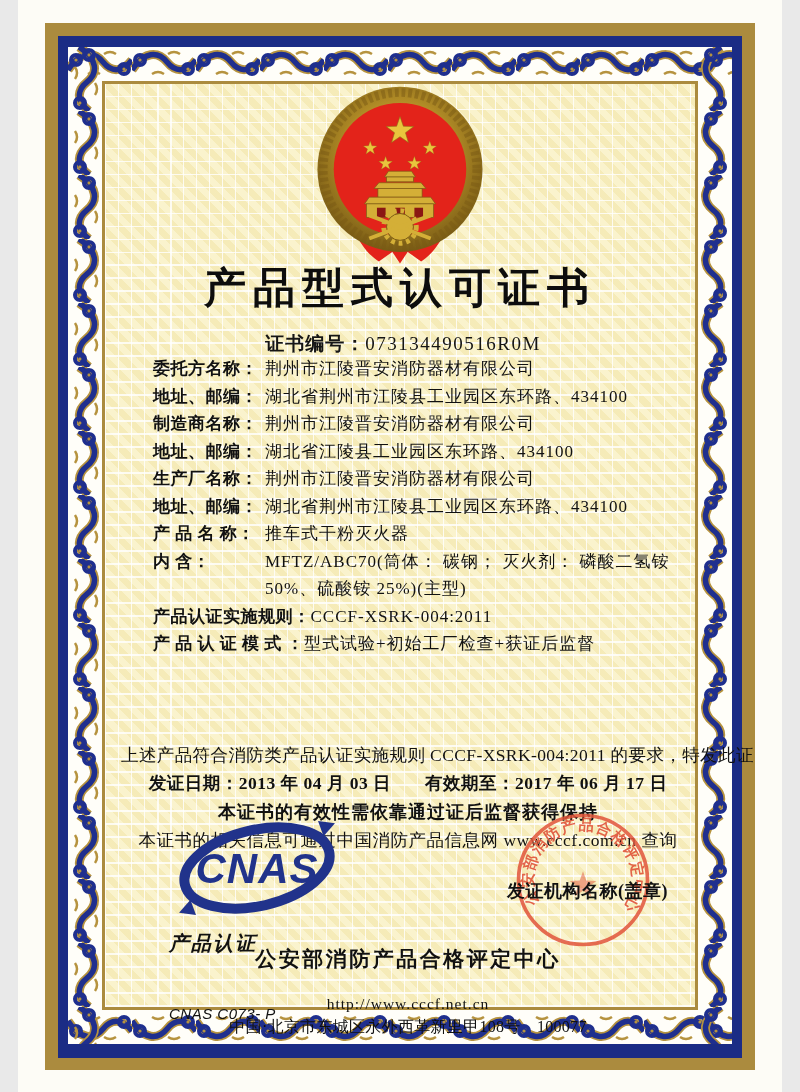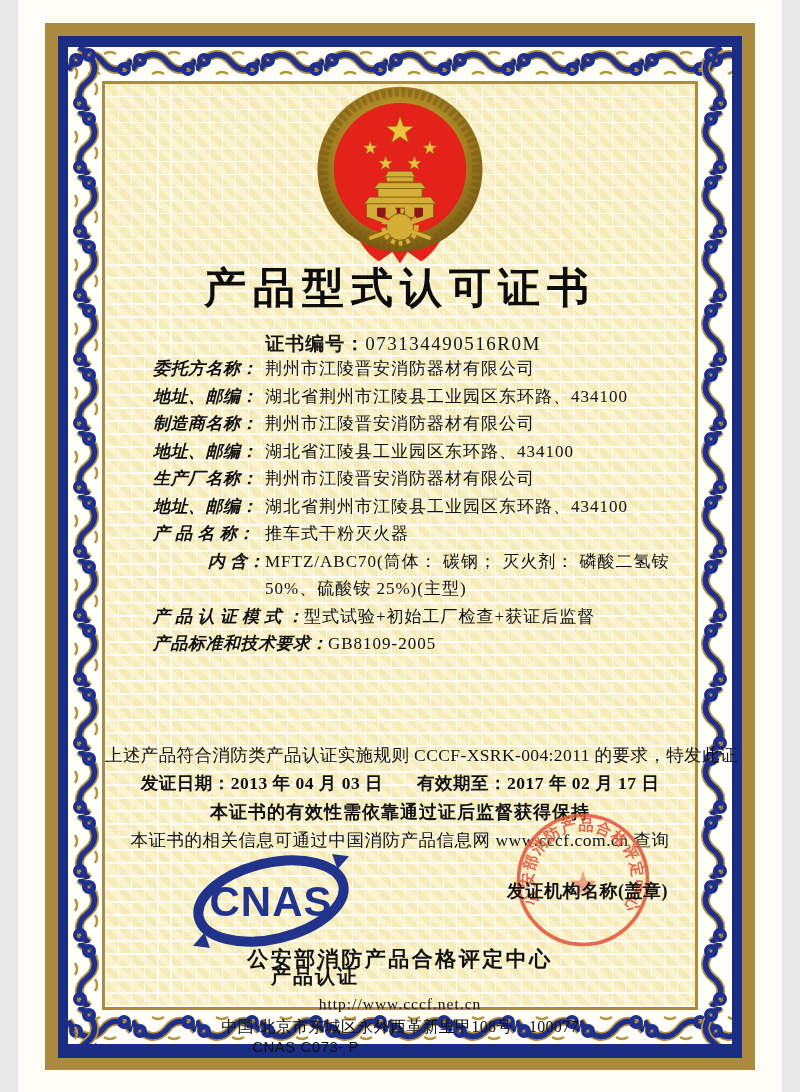--- a/index.html
+++ b/index.html
@@ -25,30 +25,30 @@
   .emblem{position:absolute;top:0px;left:50%;transform:translateX(-50%);}
   .title{position:absolute;top:176px;left:0;right:0;text-align:center;
          font-family:"Liberation Sans","DejaVu Sans",sans-serif;
          font-weight:900;font-size:42px;letter-spacing:7px;color:#0d0d0d;white-space:nowrap;}
   .certno{position:absolute;top:247px;left:6px;right:0;text-align:center;font-size:19px;
           letter-spacing:1px;color:#151515;}
   .certno .num{font-family:"Liberation Serif",serif;letter-spacing:1.5px;}
   .fields{position:absolute;top:271px;left:48px;right:20px;font-size:17px;line-height:27.5px;}
   .row{white-space:nowrap;}
   .row .lbl{display:inline-block;min-width:112px;font-weight:700;letter-spacing:.5px;
-            white-space:pre;vertical-align:top;font-style:italic;}
-  .row.indent .lbl{text-align:right;}
+            white-space:pre;vertical-align:top;}
+  .row.indent .lbl{text-align:left;}
   .row .val{display:inline-block;vertical-align:top;white-space:pre-line;letter-spacing:1px;}
-  .center-line{position:absolute;left:0;right:0;text-align:center;white-space:nowrap;}
+  .center-line{position:absolute;left:0;right:0;text-align:center;white-space:nowrap;padding-left:16px;}
   .statement{top:659px;font-size:17.5px;letter-spacing:.4px;}
   .dates{top:687px;font-size:17.5px;font-weight:600;letter-spacing:.5px;}
   .dates .gap{display:inline-block;width:34px;}
   .validity{top:716px;font-size:18px;font-weight:700;letter-spacing:1px;}
   .infonote{top:744px;font-size:17.5px;letter-spacing:.5px;}
-  .cnas-block{position:absolute;left:64px;top:769px;width:190px;text-align:right;}
+  .cnas-block{position:absolute;left:64px;top:736px;width:190px;text-align:left;font-style:italic;}
   .cnas-sub1{font-size:20px;font-weight:700;letter-spacing:2px;margin-top:2px;}
   .cnas-sub2{font-family:"Liberation Sans",sans-serif;font-size:15px;letter-spacing:.5px;margin-top:48px;}
   .stamp{position:absolute;left:400px;top:718px;width:156px;height:156px;}
   .stamp-label{position:absolute;left:360px;top:795px;width:245px;text-align:center;
                font-size:18px;font-weight:700;letter-spacing:.5px;}
   .issuer{top:861px;font-size:21px;font-weight:600;letter-spacing:2.5px;}
   .address{top:889px;font-size:16px;letter-spacing:.3px;margin-top:44px;}
   .website{top:911px;font-size:15.5px;font-family:"Liberation Serif",serif;letter-spacing:1px;}
 </style>
 </head>
@@ -177,28 +177,28 @@
     <div class="fields">
       <div class="row"><span class="lbl">委托方名称：</span><span class="val">荆州市江陵晋安消防器材有限公司</span></div>
       <div class="row"><span class="lbl">地址、邮编：</span><span class="val">湖北省荆州市江陵县工业园区东环路、434100</span></div>
       <div class="row"><span class="lbl">制造商名称：</span><span class="val">荆州市江陵晋安消防器材有限公司</span></div>
       <div class="row"><span class="lbl">地址、邮编：</span><span class="val">湖北省江陵县工业园区东环路、434100</span></div>
       <div class="row"><span class="lbl">生产厂名称：</span><span class="val">荆州市江陵晋安消防器材有限公司</span></div>
       <div class="row"><span class="lbl">地址、邮编：</span><span class="val">湖北省荆州市江陵县工业园区东环路、434100</span></div>
       <div class="row"><span class="lbl">产 品 名 称：</span><span class="val">推车式干粉灭火器</span></div>
       <div class="row indent"><span class="lbl">内 含：</span><span class="val">MFTZ/ABC70(筒体： 碳钢； 灭火剂： 磷酸二氢铵
 50%、硫酸铵 25%)(主型)</span></div>
+      <div class="row"><span class="lbl">产品认证实施规则：</span><span class="val">CCCF-XSRK-004:2011</span></div>
       <div class="row"><span class="lbl">产 品 认 证 模 式 ：</span><span class="val">型式试验+初始工厂检查+获证后监督</span></div>
-      <div class="row"><span class="lbl">产品标准和技术要求：</span><span class="val">GB8109-2005</span></div>
     </div>
 
     <div class="center-line statement">上述产品符合消防类产品认证实施规则 CCCF-XSRK-004:2011 的要求，特发此证</div>
 
     <div class="center-line dates">
-      <span>发证日期：</span><span>2013 年 04 月 03 日</span><span class="gap"></span><span>有效期至：</span><span>2017 年 02 月 17 日</span>
+      <span>发证日期：</span><span>2013 年 04 月 03 日</span><span class="gap"></span><span>有效期至：</span><span>2017 年 06 月 17 日</span>
     </div>
 
     <div class="center-line validity">本证书的有效性需依靠通过证后监督获得保持</div>
     <div class="center-line infonote">本证书的相关信息可通过中国消防产品信息网 www.cccf.com.cn 查询</div>
 
     <div class="cnas-block">
       <svg width="176" height="104" viewBox="0 0 176 104">
         <g transform="rotate(-13 88 48)">
           <ellipse cx="88" cy="48" rx="74" ry="38" fill="none" stroke="#21338b" stroke-width="10"></ellipse>
           <polygon points="158,16 174,22 160,32" fill="#21338b"></polygon>

